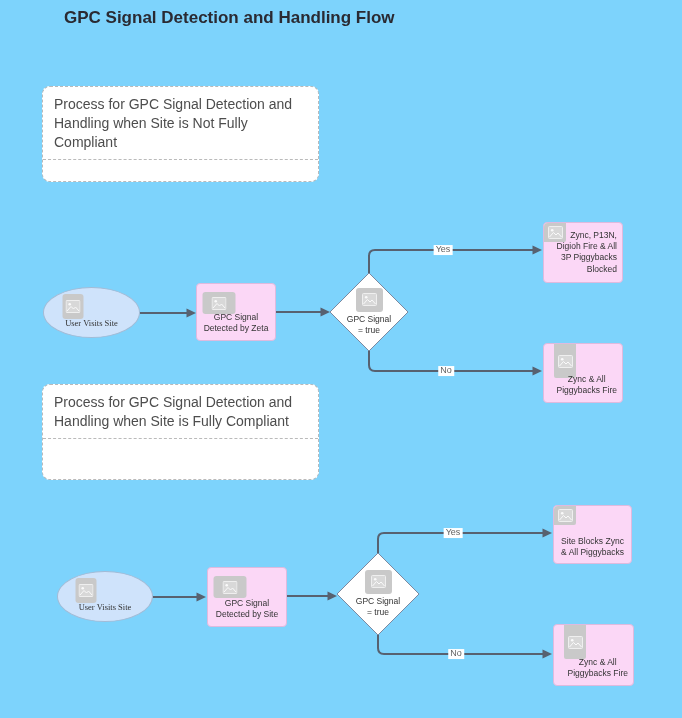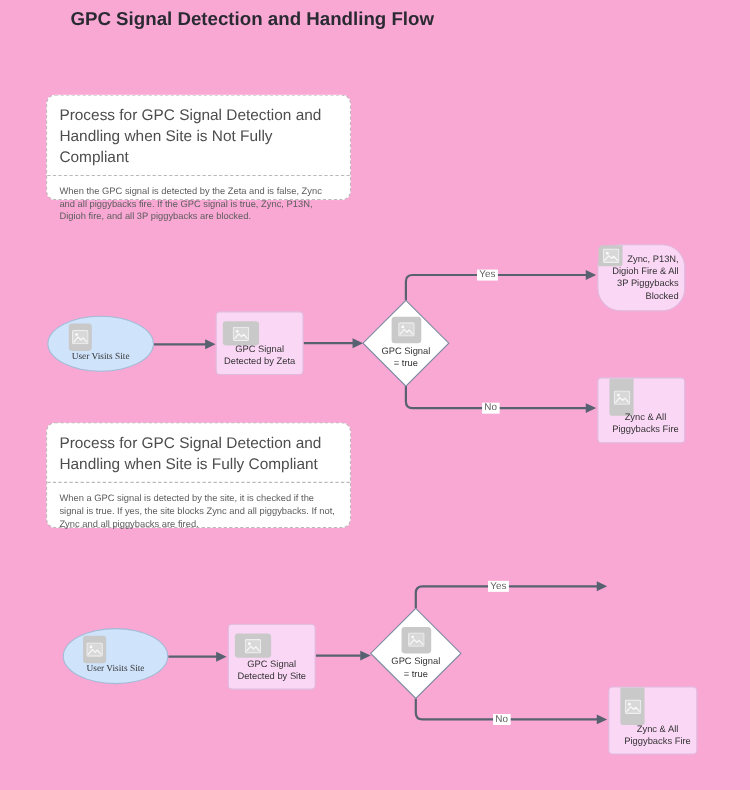--- a/index.html
+++ b/index.html
@@ -13,21 +13,21 @@
     --placeholder:#c9c9c9;
     --text:#333333;
     --note-border:#bababa;
     --note-title:#4d4d4d;
     --note-body:#5c5c5c;
     --label:#636363;
     --title:#2a2a32;
   }
   html,body{margin:0;padding:0;background:#fff;}
   #canvas{
-    position:relative;width:682px;height:718px;background:#f9a8d4;
+    position:relative;width:682px;height:718px;background:#7dd3fc;
     font-family:"Liberation Sans", sans-serif;overflow:hidden;
   }
   .abs{position:absolute;}
   #diagram-title{
     left:64px;top:8px;font-size:17px;font-weight:700;color:var(--title);
   }
   .note{
     border:1.5px dashed var(--note-border);border-radius:8px;background:#fff;
     box-sizing:border-box;
   }
@@ -83,26 +83,24 @@
 </style>
 </head>
 <body>
 
 <div id="canvas">
 
   <div class="abs" id="diagram-title">GPC Signal Detection and Handling Flow</div>
 
   <div class="abs note" style="left:42px;top:86px;width:277px;height:96px;">
     <div class="note-title">Process for GPC Signal Detection and Handling when Site is Not Fully Compliant</div>
-    <div class="note-body">When the GPC signal is detected by the Zeta and is false, Zync and all piggybacks fire. If the GPC signal is true, Zync, P13N, Digioh fire, and all 3P piggybacks are blocked.</div>
   </div>
 
   <div class="abs note" style="left:42px;top:384px;width:277px;height:96px;">
     <div class="note-title">Process for GPC Signal Detection and Handling when Site is Fully Compliant</div>
-    <div class="note-body">When a GPC signal is detected by the site, it is checked if the signal is true. If yes, the site blocks Zync and all piggybacks. If not, Zync and all piggybacks are fired.</div>
   </div>
 
   <svg class="layer" width="682" height="718" viewBox="0 0 682 718">
     <g style="stroke:var(--edge);fill:none;stroke-width:2;">
       <path d="M140 313 H187"></path>
       <path d="M276 312 H321"></path>
       <path d="M369 273 V256 Q369 250 375 250 H533"></path>
       <path d="M369 351 V365 Q369 371 375 371 H533"></path>
       <path d="M153 597 H198"></path>
       <path d="M287 596 H328"></path>
@@ -158,21 +156,21 @@
       <svg width="15" height="13" viewBox="0 0 15 13">
           <rect x="0.5" y="0.5" width="14" height="12" rx="1" fill="#d8d8d8" stroke="#efefef"></rect>
           <circle cx="4.2" cy="4.2" r="1.3" fill="#fafafa"></circle>
           <path d="M1.5 11 L5.5 6.5 L8 9 L10 7 L13.5 11" fill="none" stroke="#fafafa"></path>
         </svg>
     </div>
     <div class="node-label">GPC Signal
 = true</div>
   </div>
 
-  <div class="node result" style="left:543px;top:222px;width:80px;height:61px;border-radius:21px;">
+  <div class="node result" style="left:543px;top:222px;width:80px;height:61px;">
     <div class="ph ph-corner sz-sq">
       <svg width="15" height="13" viewBox="0 0 15 13">
           <rect x="0.5" y="0.5" width="14" height="12" rx="1" fill="#d8d8d8" stroke="#efefef"></rect>
           <circle cx="4.2" cy="4.2" r="1.3" fill="#fafafa"></circle>
           <path d="M1.5 11 L5.5 6.5 L8 9 L10 7 L13.5 11" fill="none" stroke="#fafafa"></path>
         </svg>
     </div>
     <div class="node-label right-top">Zync, P13N,
 Digioh Fire &amp; All
 3P Piggybacks
@@ -219,20 +217,31 @@
       <svg width="15" height="13" viewBox="0 0 15 13">
           <rect x="0.5" y="0.5" width="14" height="12" rx="1" fill="#d8d8d8" stroke="#efefef"></rect>
           <circle cx="4.2" cy="4.2" r="1.3" fill="#fafafa"></circle>
           <path d="M1.5 11 L5.5 6.5 L8 9 L10 7 L13.5 11" fill="none" stroke="#fafafa"></path>
         </svg>
     </div>
     <div class="node-label">GPC Signal
 = true</div>
   </div>
 
+  <div class="node result" style="left:553px;top:505px;width:79px;height:59px;">
+    <div class="ph ph-corner sz-sq">
+      <svg width="15" height="13" viewBox="0 0 15 13">
+          <rect x="0.5" y="0.5" width="14" height="12" rx="1" fill="#d8d8d8" stroke="#efefef"></rect>
+          <circle cx="4.2" cy="4.2" r="1.3" fill="#fafafa"></circle>
+          <path d="M1.5 11 L5.5 6.5 L8 9 L10 7 L13.5 11" fill="none" stroke="#fafafa"></path>
+        </svg>
+    </div>
+    <div class="node-label center-bottom" style="bottom:5px;">Site Blocks Zync
+&amp; All Piggybacks</div>
+  </div>
 
   <div class="node result" style="left:553px;top:624px;width:81px;height:62px;">
     <div class="ph ph-tall sz-tall">
       <svg width="15" height="13" viewBox="0 0 15 13">
           <rect x="0.5" y="0.5" width="14" height="12" rx="1" fill="#d8d8d8" stroke="#efefef"></rect>
           <circle cx="4.2" cy="4.2" r="1.3" fill="#fafafa"></circle>
           <path d="M1.5 11 L5.5 6.5 L8 9 L10 7 L13.5 11" fill="none" stroke="#fafafa"></path>
         </svg>
     </div>
     <div class="node-label right-bottom">Zync &amp; All

